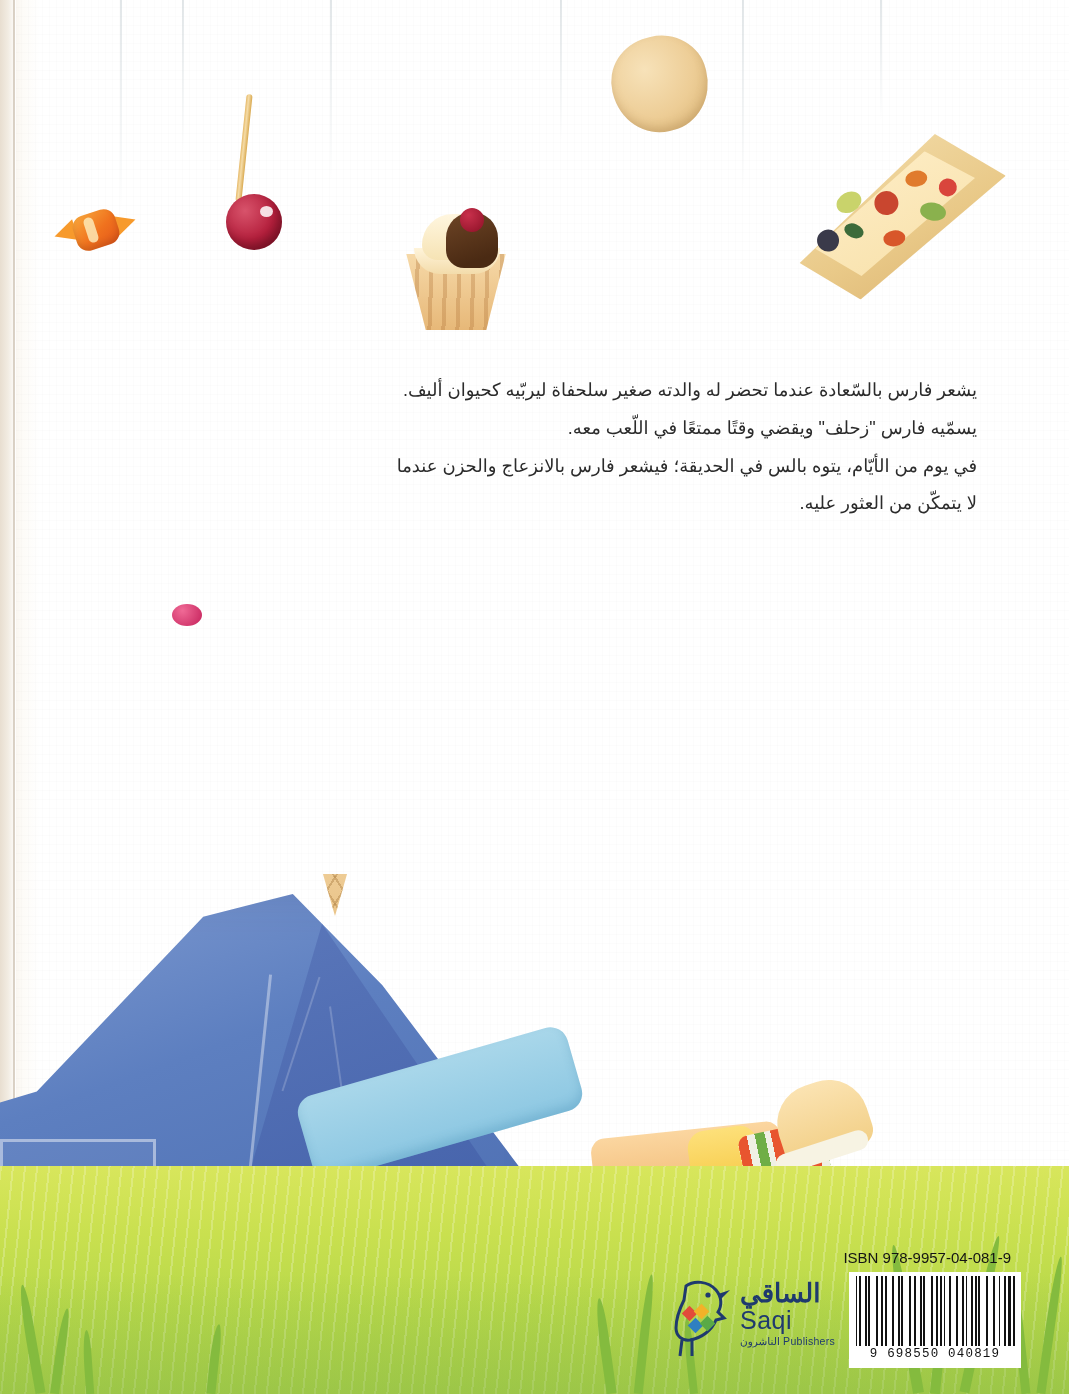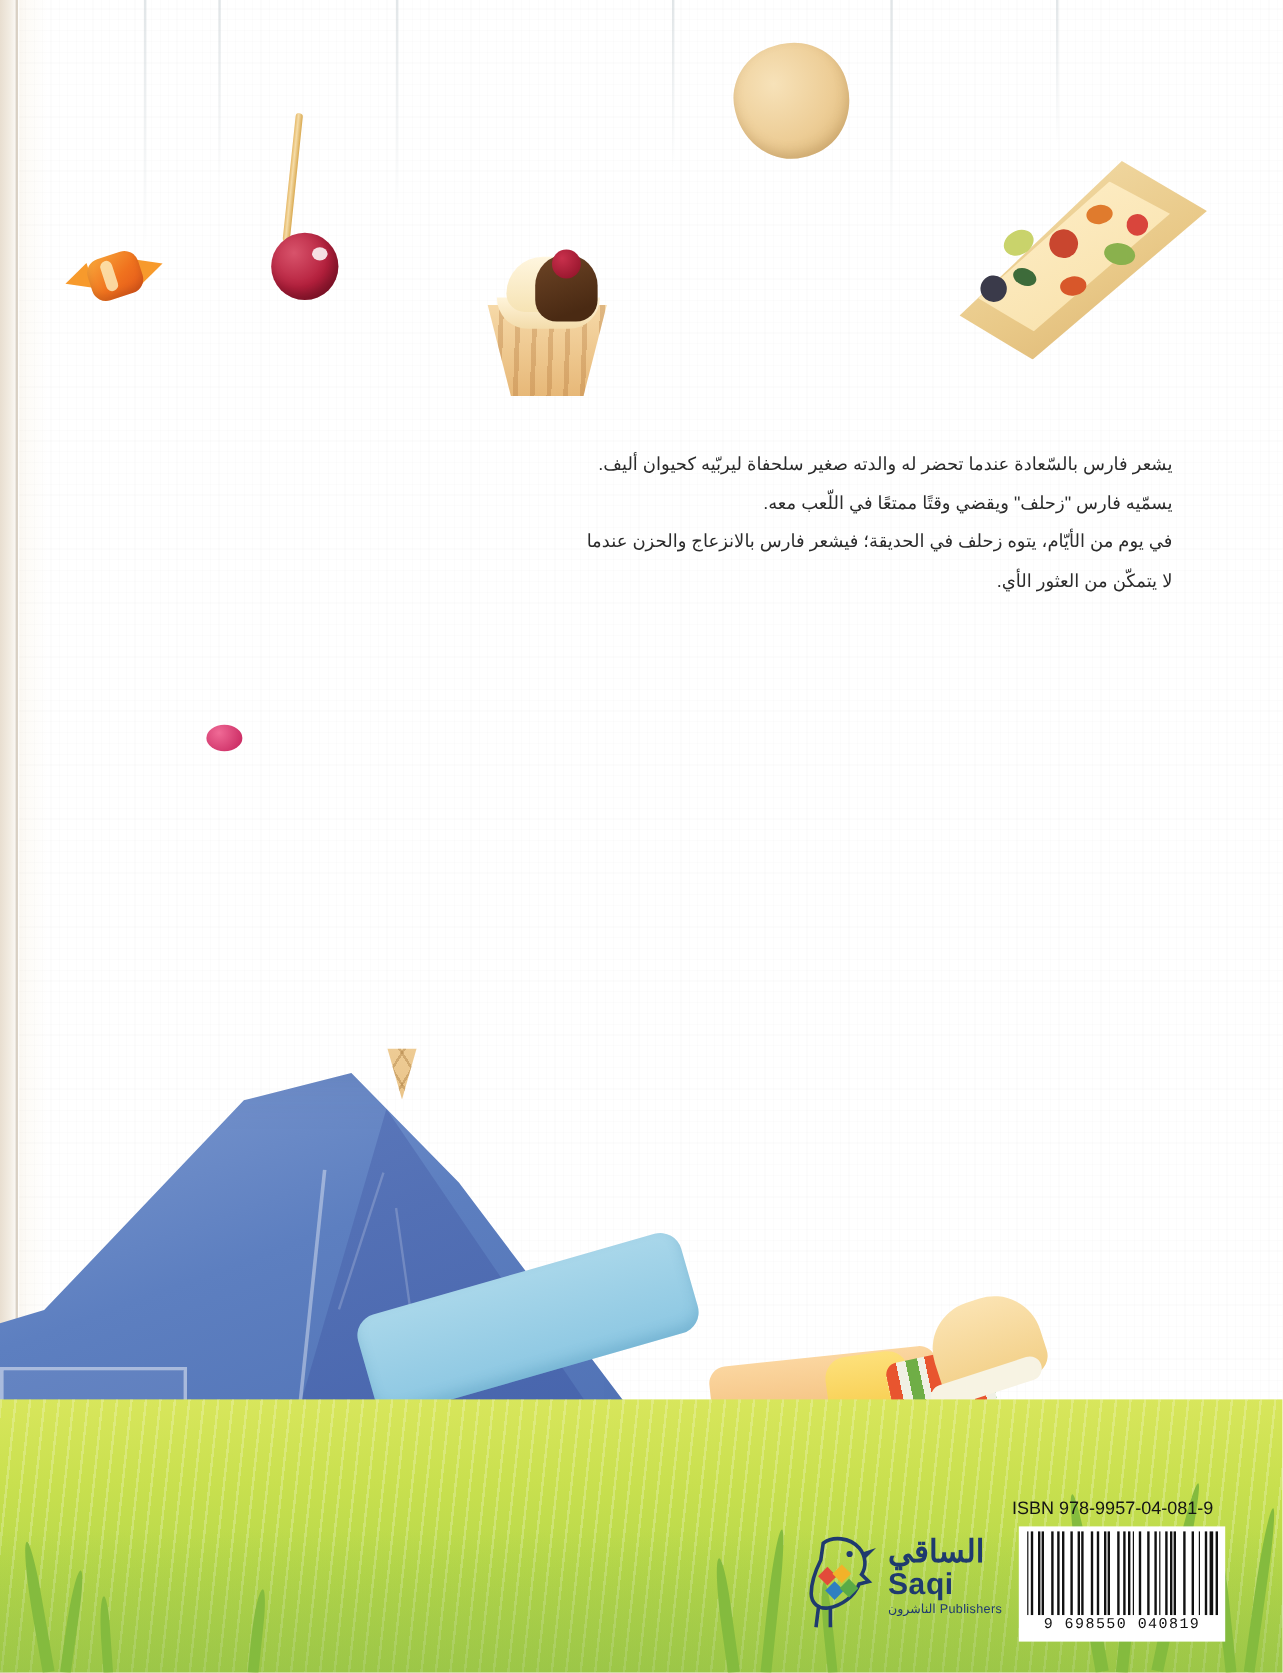--- a/index.html
+++ b/index.html
@@ -137,21 +137,21 @@
     background:radial-gradient(circle at 35% 30%,#f06a96,#c4205a);}
 
   
   .story{
     position:absolute;
     right:92px;
     left:200px;
     top:374px;
     text-align:right;
     color:#2b2b2b;
-    font-size:15px;
+    font-size:18px;
     line-height:1.88;
     letter-spacing:0.1px;
   }
   .story p{margin:0 0 4px 0;}
 
   
   .scene{
     position:absolute;left:0;bottom:0;width:1069px;height:520px;overflow:hidden;
   }
   .grass{
@@ -262,21 +262,21 @@
   .logo-bird{
     position:absolute;left:0;top:6px;width:66px;height:80px;
   }
   .logo-text{
     position:absolute;left:68px;top:8px;text-align:left;line-height:1.05;
   }
   .logo-ar{
     font-size:26px;color:#1f3a6e;font-weight:bold;direction:rtl;
   }
   .logo-en{
-    font-size:25px;color:#1f3a6e;font-weight:bold;letter-spacing:0.5px;
+    font-size:25px;color:#1f3a6e;font-weight:normal;letter-spacing:0.5px;
   }
   .logo-sub{
     font-size:10.5px;color:#1f3a6e;letter-spacing:0.3px;margin-top:2px;
   }
 
   
   .isbn-text{
     position:absolute;right:58px;bottom:128px;
     font-size:15px;color:#141414;direction:ltr;
     font-family:"Liberation Sans", sans-serif;
@@ -348,22 +348,22 @@
     <div class="topping t4"></div>
       <div class="topping t5"></div>
       <div class="topping t6"></div>
     <div class="topping t7"></div>
       <div class="topping t8"></div>
   </div>
 
   <div class="story">
     <p>يشعر فارس بالسّعادة عندما تحضر له والدته صغير سلحفاة ليربّيه كحيوان أليف.</p>
     <p>يسمّيه فارس "زحلف" ويقضي وقتًا ممتعًا في اللّعب معه.</p>
-    <p>في يوم من الأيّام، يتوه زحلف في الحديقة؛ فيشعر فارس بالانزعاج والحزن عندما</p>
-    <p>لا يتمكّن من العثور الأي.</p>
+    <p>في يوم من الأيّام، يتوه بالس في الحديقة؛ فيشعر فارس بالانزعاج والحزن عندما</p>
+    <p>لا يتمكّن من العثور عليه.</p>
   </div>
 
   <div class="food jelly"></div>
 
   <div class="scene">
 
     <div class="tent"></div>
     <div class="tent-dark"></div>
 
     <div class="tent-seam" style="left:256px;bottom:170px;width:3px;height:250px;transform:rotate(6deg);"></div>

